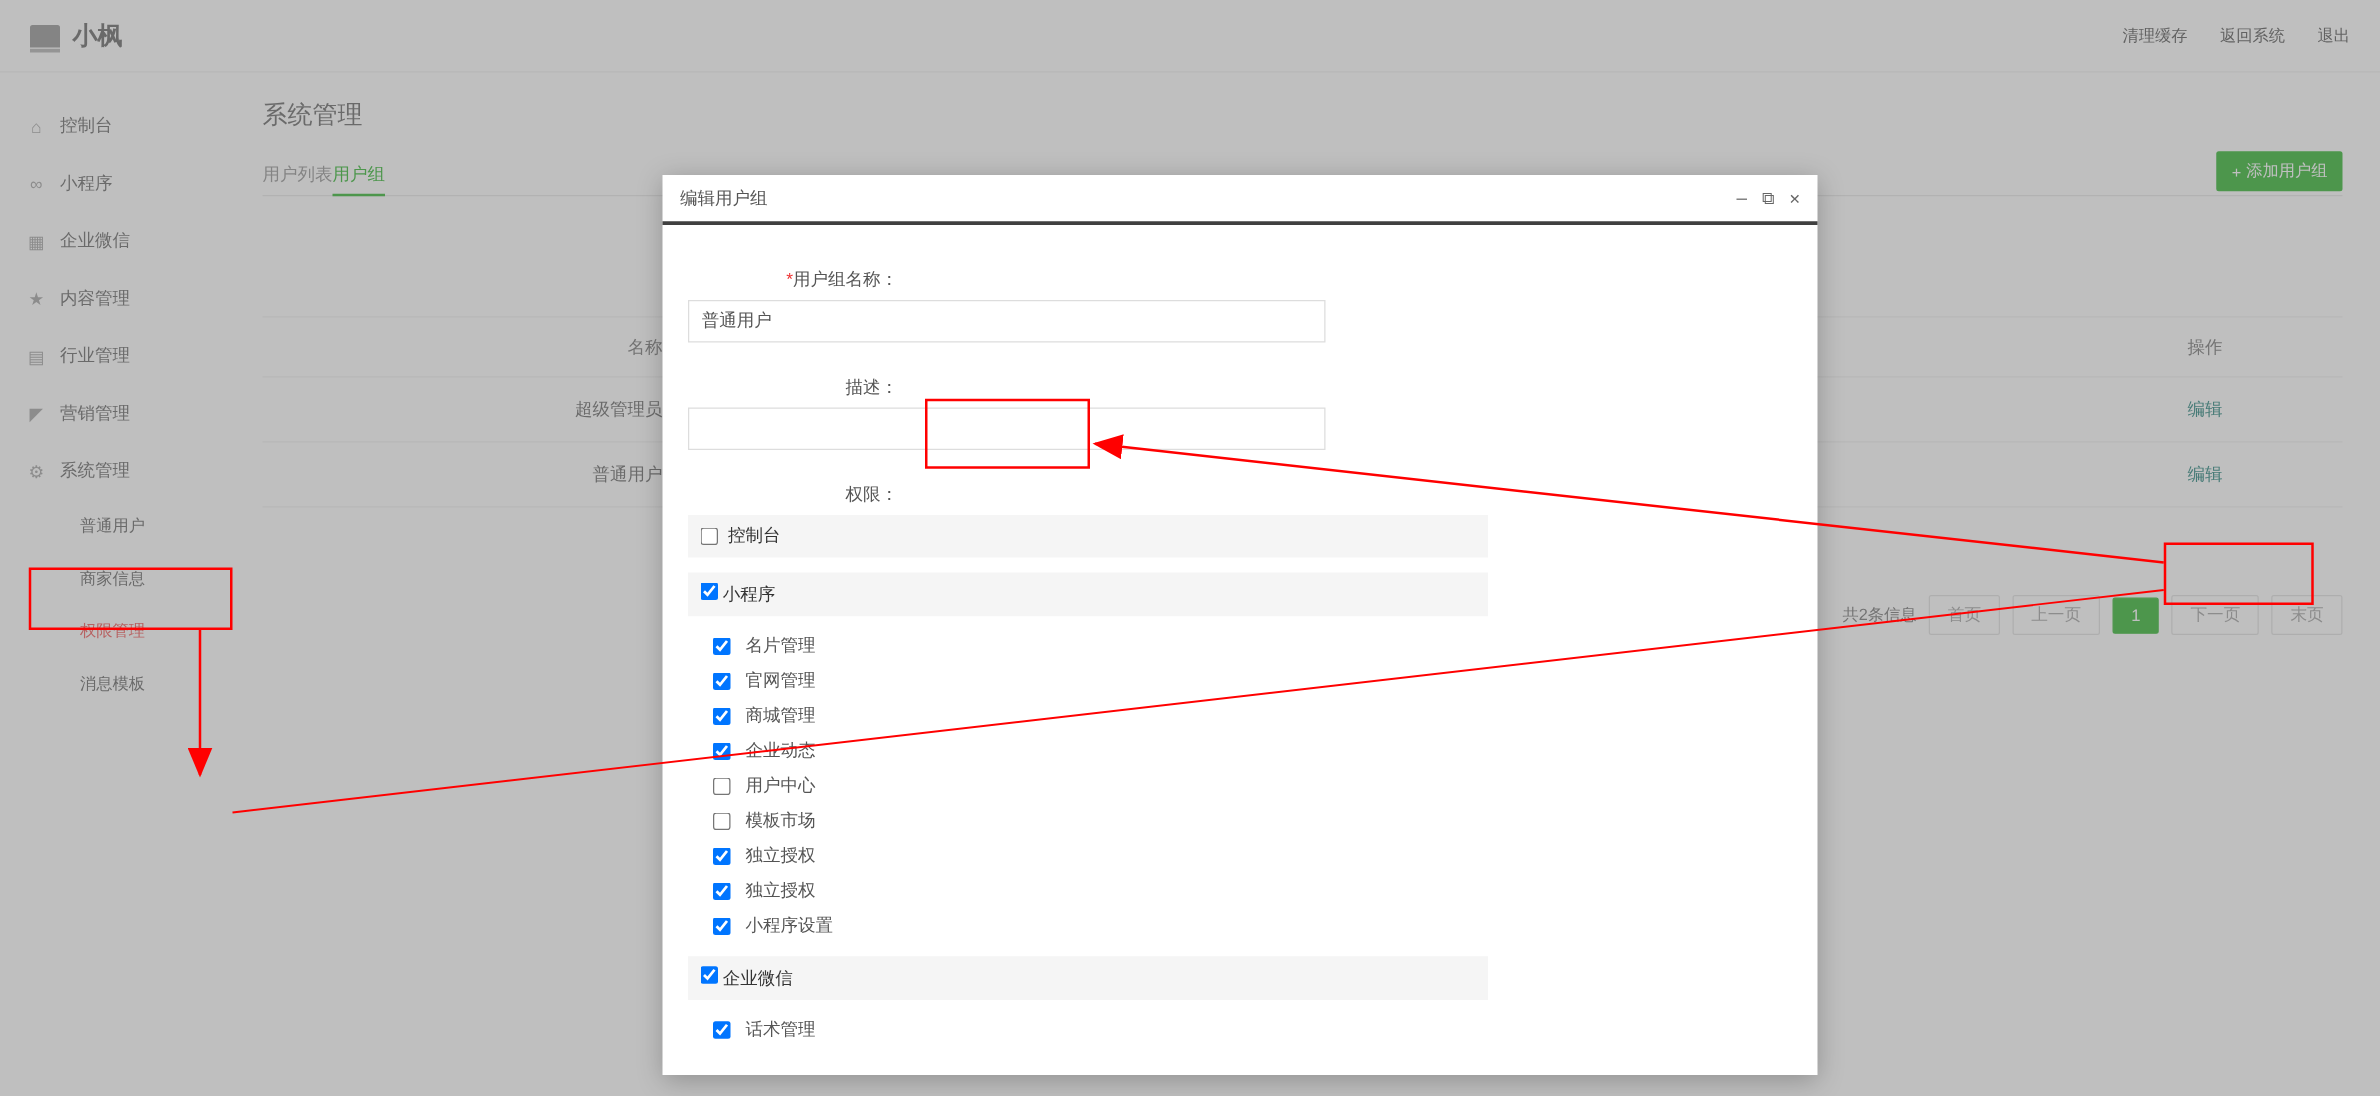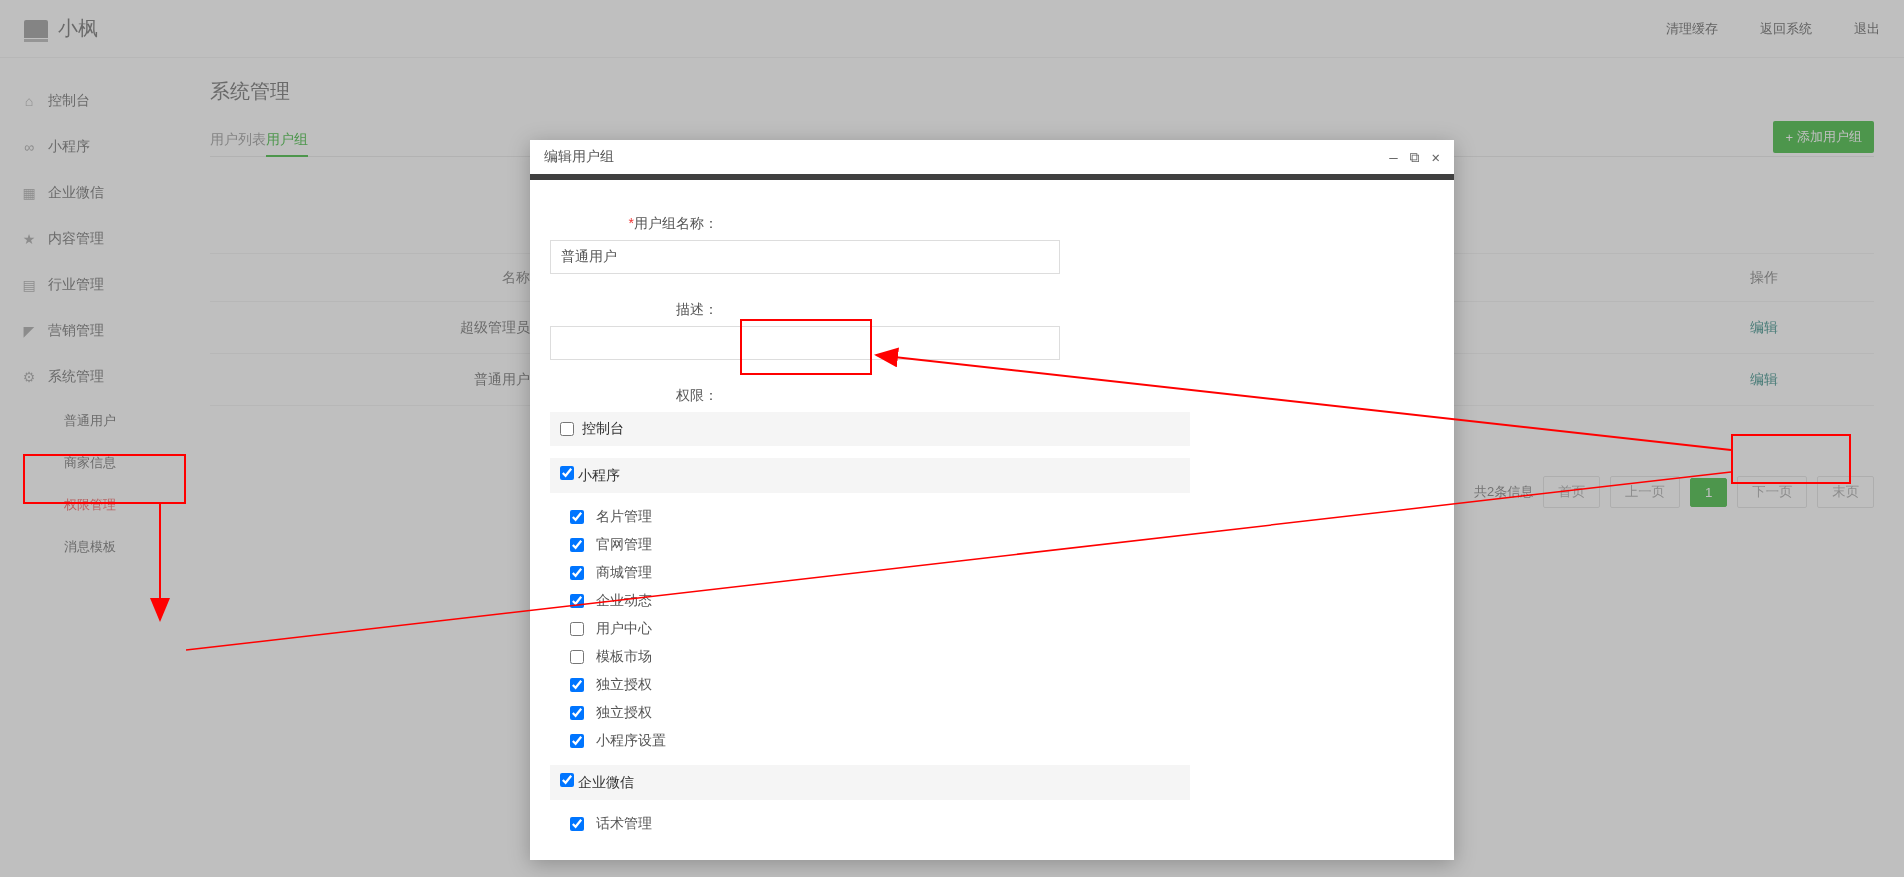--- a/index.html
+++ b/index.html
@@ -1,22 +1,22 @@
 <!DOCTYPE html>
 <html><head>
 <meta charset="utf-8">
 <style>
 * { box-sizing: border-box; margin: 0; padding: 0; }
 body { font-family: "Microsoft YaHei", Arial, sans-serif; font-size: 14px; color: #333; background: #fff; width: 1904px; height: 877px; overflow: hidden; position: relative; }
 .overlay { position: absolute; inset: 0; background: rgba(128,128,128,.5); z-index: 5; }
 .header { height: 58px; display: flex; align-items: center; padding: 0 24px; border-bottom: 1px solid #eee; position: relative; z-index: 1; }
 .logo { width: 24px; height: 18px; background: #888; margin-right: 10px; border-radius: 2px 2px 0 0; position: relative; }
 .logo::after { content: ""; position: absolute; bottom: -4px; left: 0; width: 24px; height: 3px; background: #aaa; }
-.brand { font-size: 20px; color: #555; }
-.header-right { margin-left: auto; display: flex; gap: 42px; font-size: 13px; color: #444; }
+.brand { font-size: 20px; color: #555; font-weight: bold; }
+.header-right { margin-left: auto; display: flex; gap: 26px; font-size: 13px; color: #444; }
 .header-right span { cursor: pointer; }
 .body { display: flex; position: relative; z-index: 1; }
 .sidebar { width: 180px; padding: 20px 0 0 20px; }
 .nav-item { display: flex; align-items: center; height: 46px; gap: 10px; color: #555; cursor: pointer; }
 .nav-item.active { color: #555; }
 .nav-icon { width: 18px; height: 18px; display: inline-flex; align-items: center; justify-content: center; color: #999; }
 .nav-sub { padding-left: 44px; height: 42px; display: flex; align-items: center; color: #555; font-size: 13px; cursor: pointer; }
 .nav-sub.active { color: #ef4444; }
 .main { flex: 1; padding: 20px 30px 0 30px; }
 .page-title { font-size: 20px; color: #555; margin-bottom: 20px; }
@@ -30,21 +30,21 @@
 .table .thead { height: 48px; color: #666; }
 .table .trow { height: 52px; color: #555; }
 .col-name { flex: 0 0 320px; text-align: right; }
 .col-spacer { flex: 1; }
 .col-op { flex: 0 0 220px; text-align: center; }
 .link-edit { color: #0f766e; cursor: pointer; text-align: right; }
 .pager-row { margin-top: 70px; display: flex; justify-content: flex-end; align-items: center; gap: 10px; font-size: 13px; color: #666; }
 .pg-btn { border: 1px solid #ddd; background: #fff; color: #999; padding: 6px 14px; border-radius: 2px; cursor: pointer; }
 .pg-btn.active { background: #1aad19; color: #fff; border-color: #1aad19; }
 .modal { position: absolute; left: 530px; top: 140px; width: 924px; height: 720px; background: #fff; box-shadow: 0 4px 20px rgba(0,0,0,.25); z-index: 10; display: flex; flex-direction: column; }
-.modal-head { height: 40px; display: flex; align-items: center; padding: 0 14px; border-bottom: 6px solid #404040; font-size: 14px; color: #555; }
+.modal-head { height: 40px; display: flex; align-items: center; padding: 0 14px; border-bottom: 3px solid #404040; font-size: 14px; color: #555; }
 .modal-head-ctl { margin-left: auto; display: flex; gap: 12px; color: #666; }
 .modal-head-ctl span { cursor: pointer; font-family: monospace; }
 .modal-body { flex: 1; overflow-y: auto; padding: 26px 20px 10px 20px; position: relative; }
 .modal-body::-webkit-scrollbar { width: 12px; }
 .modal-body::-webkit-scrollbar-thumb { background: #c9c9c9; }
 .modal-body::-webkit-scrollbar-track { background: #f3f3f3; }
 .form-row { display: flex; margin-bottom: 18px; align-items: flex-start; flex-direction: column; }
 .form-label { width: 180px; text-align: right; padding-right: 12px; color: #555; line-height: 34px; }
 .req { color: #e33; }
 .form-ctrl { flex: 1; }

